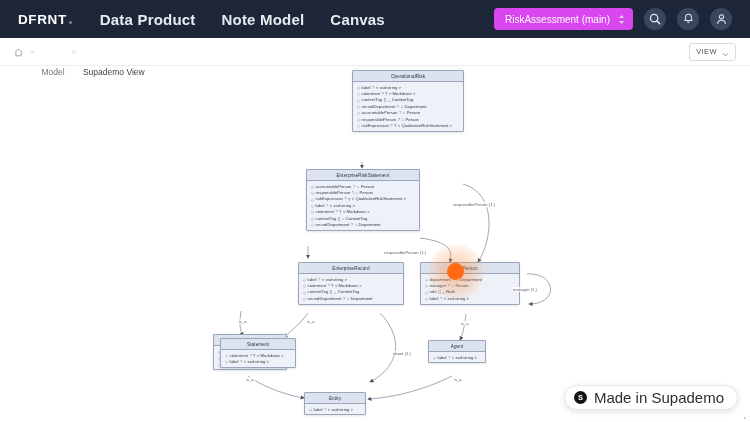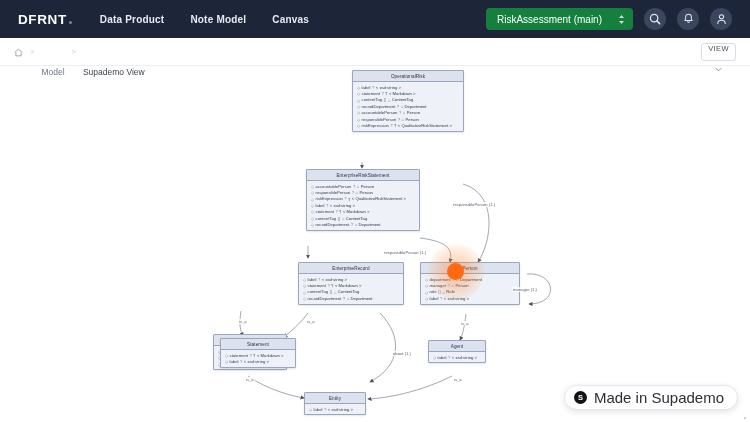--- a/index.html
+++ b/index.html
@@ -30,40 +30,40 @@
     display:flex;
     align-items:center;
   }
   .brand .dot {
     width:3px; height:3px; border-radius:50%;
     background:#7b8699; margin-left:2px; margin-top:6px;
   }
   .navlinks { display:flex; align-items:center; gap:26px; }
   .navlink {
     color:#e7eaf0;
-    font-size:10px;
+    font-size:15px;
     font-weight:bold;
     letter-spacing:0.2px;
     cursor:pointer;
     white-space:nowrap;
   }
   .nav-right {
     margin-left:auto;
     display:flex;
     align-items:center;
     gap:11px;
   }
   .repo-select {
-    background:#15803d;
+    background:#d946ef;
     border-radius:4px;
     height:22px;
     display:flex;
     align-items:center;
     padding:0 8px 0 11px;
-    gap:16px;
+    gap:8px;
     cursor:pointer;
   }
   .repo-select .txt {
     color:#ffffff;
     font-size:10px;
     white-space:nowrap;
   }
   .updown { display:flex; flex-direction:column; gap:1px; line-height:0; }
   .circle-btn {
     width:22px; height:22px;
@@ -98,21 +98,20 @@
     margin-left:auto;
     border:1px solid #d8dbe0;
     border-radius:3px;
     height:18px;
     padding:0 6px;
     display:flex;
     align-items:center;
     gap:5px;
     cursor:pointer;
     background:#fff;
-    flex-direction:column;
   }
   .view-btn .lbl {
     font-size:7.5px;
     color:#4b515b;
     letter-spacing:0.4px;
   }
 
   
   .canvas {
     position:absolute;

